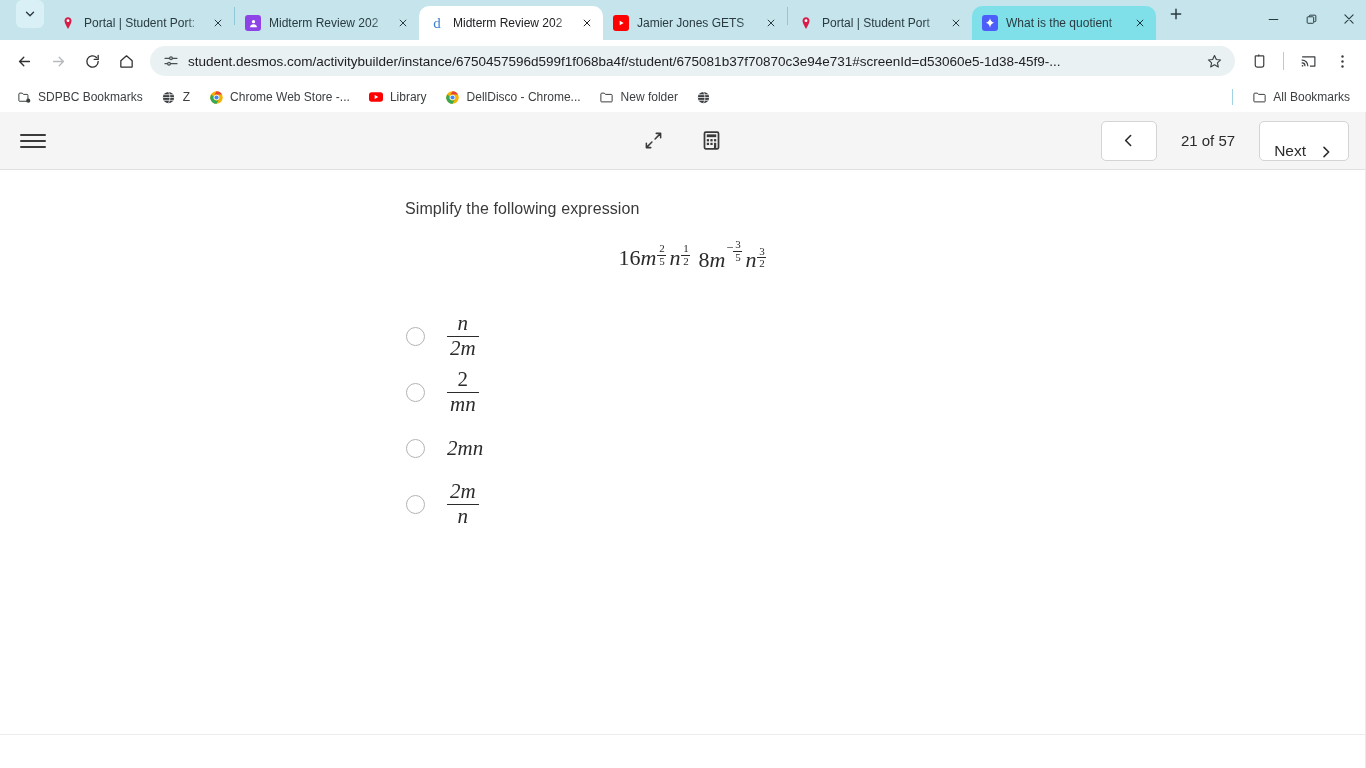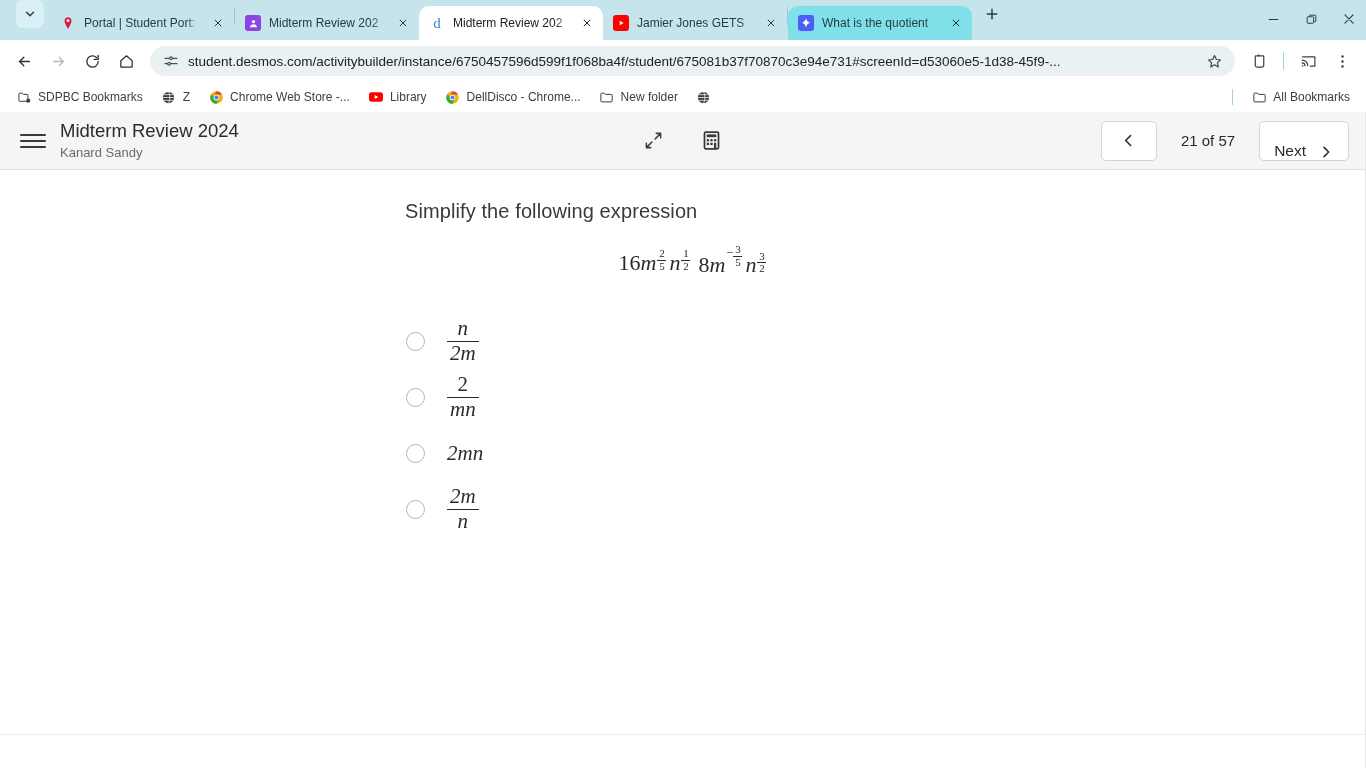--- a/index.html
+++ b/index.html
@@ -178,21 +178,21 @@
   .nextbtn {
     height: 40px; padding: 0 14px;
     border: 1px solid #d4d4d4; border-radius: 5px; background: #fff;
     display: flex; align-items: flex-end; gap: 12px;
     font-size: 15.5px; color: #2b2b2b; cursor: pointer;
   }
 
   
   .screen { flex: 1; padding: 30px 0 0 0; overflow: hidden; position: relative; }
   .content { margin-left: 405px; width: 700px; }
-  .prompt { font-size: 20px; color: #3a3a3a; letter-spacing: .1px; }
+  .prompt { font-size: 16px; color: #3a3a3a; letter-spacing: .1px; }
 
   
   .math { font-family: "Liberation Serif", serif; font-style: italic; color: #2b2b2b; }
   .expr-wrap { display:flex; justify-content:center; margin: 26px 0 0 -125px; }
   .frac { display: inline-flex; align-items: center; }
   .frac .num { padding: 0 4px 2px 4px; }
   .frac .bar { height: 1px; background: #2b2b2b; width: 100%; }
   .frac .den { padding: 3px 4px 0 4px; }
   .mathrow { display: inline-flex; align-items: baseline; white-space: nowrap; }
   .num-txt { font-family: "Liberation Serif", serif; font-style: normal; }
@@ -294,20 +294,34 @@
         </span>
         <span class="tab-title">Jamier Jones GETS</span>
         <span class="tab-close">
           <svg viewBox="0 0 24 24">
             <path d="M5 5l14 14M19 5L5 19" stroke="#2a3b40" stroke-width="2.4" stroke-linecap="round"></path>
           </svg>
         </span>
       </div>
       <div class="tab-sep"></div>
 
+      <div class="tab inactive">
+        <span class="tab-fav fav-portal">
+          <svg viewBox="0 0 24 24" width="14" height="14">
+            <path d="M12 2C8.7 2 6 4.7 6 8c0 4.5 6 14 6 14s6-9.5 6-14c0-3.3-2.7-6-6-6z" fill="#d81b47"></path>
+            <circle cx="12" cy="8" r="2.4" fill="#ffffff"></circle>
+          </svg>
+        </span>
+        <span class="tab-title">Portal | Student Port</span>
+        <span class="tab-close">
+          <svg viewBox="0 0 24 24">
+            <path d="M5 5l14 14M19 5L5 19" stroke="#2a3b40" stroke-width="2.4" stroke-linecap="round"></path>
+          </svg>
+        </span>
+      </div>
 
       <div class="tab inactive" style="background:#7fe0ea;">
         <span class="tab-fav fav-gem">
           <svg viewBox="0 0 24 24" width="12" height="12">
             <path d="M12 2c.6 5 3.4 8 8 9.6-4.6 1.6-7.4 4.6-8 10-.6-5.4-3.4-8.4-8-10 4.6-1.6 7.4-4.6 8-9.6z" fill="#ffffff"></path>
           </svg>
         </span>
         <span class="tab-title">What is the quotient</span>
         <span class="tab-close">
           <svg viewBox="0 0 24 24">
@@ -497,24 +511,20 @@
     </div>
   </div>
 
   <div class="app">
 
     <div class="app-header">
       <div class="hamburger">
         <span></span>
           <span></span>
           <span></span>
-      </div>
-      <div class="title-block">
-        <div class="act-title">Midterm Review 2024</div>
-        <div class="act-sub">Kanard Sandy</div>
       </div>
 
       <div class="header-center">
         <span class="hdr-icon">
           <svg viewBox="0 0 24 24" width="19" height="19">
             <path d="M14 10l7-7M21 3h-5.5M21 3v5.5" stroke="#3a3a3a" stroke-width="1.9" fill="none" stroke-linecap="round" stroke-linejoin="round"></path>
             <path d="M10 14l-7 7M3 21h5.5M3 21v-5.5" stroke="#3a3a3a" stroke-width="1.9" fill="none" stroke-linecap="round" stroke-linejoin="round"></path>
           </svg>
         </span>
         <span class="hdr-icon">

